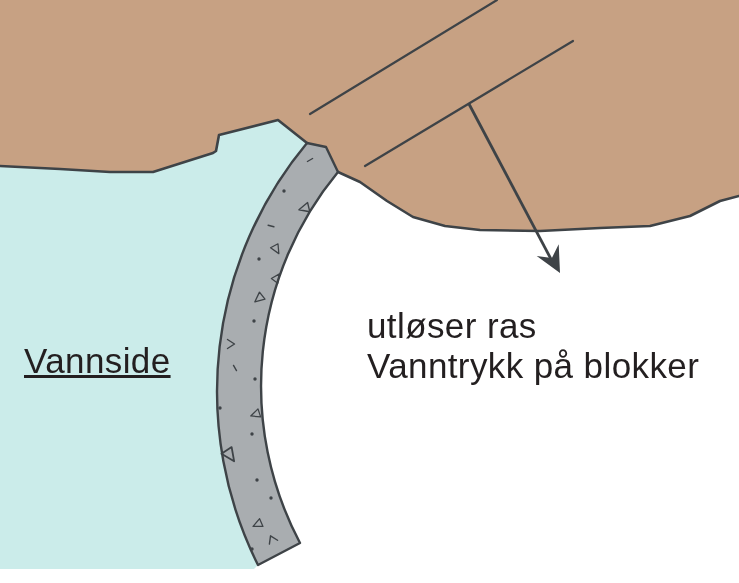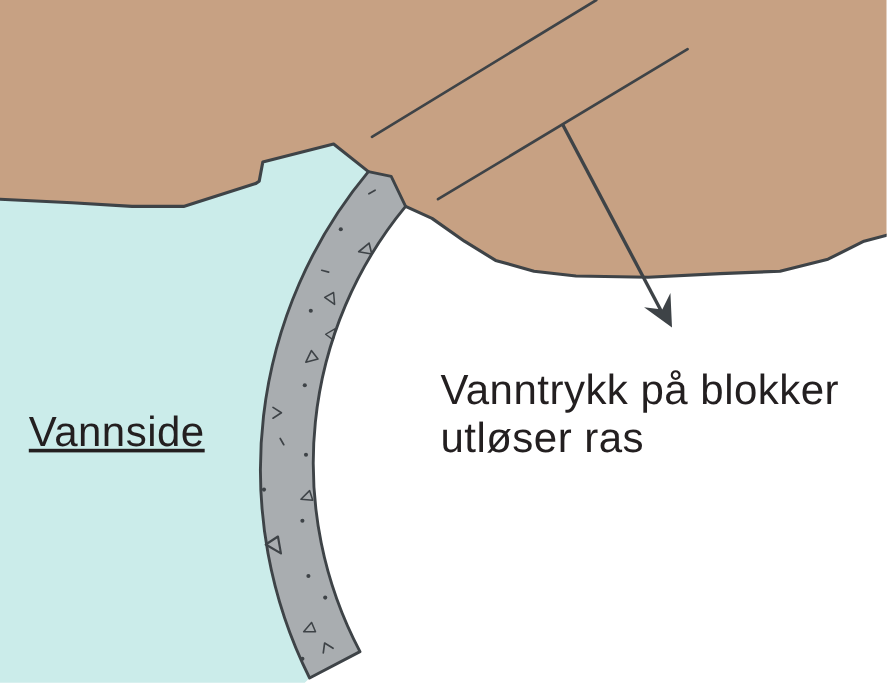--- a/index.html
+++ b/index.html
@@ -97,17 +97,17 @@
 
     <g>
       <path class="arrow-shaft" d="M 469,104 L 552,261"></path>
       <polygon class="arrow-head" points="560,273 536.7,256 551.9,258 558.7,244.2"></polygon>
     </g>
   </svg>
 
   <div class="label label-water">Vannside</div>
 
   <div class="label label-annotation">
+    <div>utløser ras</div>
     <div>Vanntrykk på blokker</div>
-    <div>utløser ras</div>
   </div>
 
 </div>
 
 </body></html>

